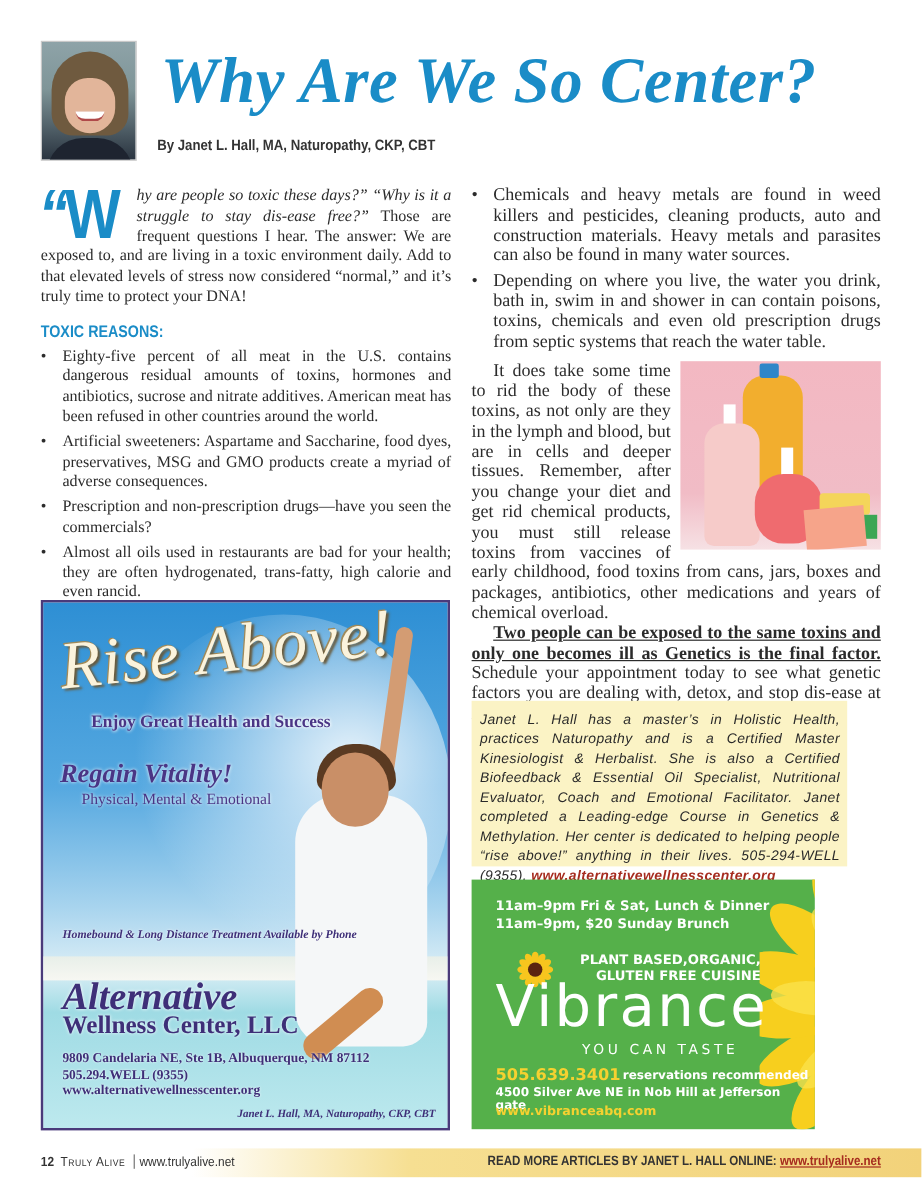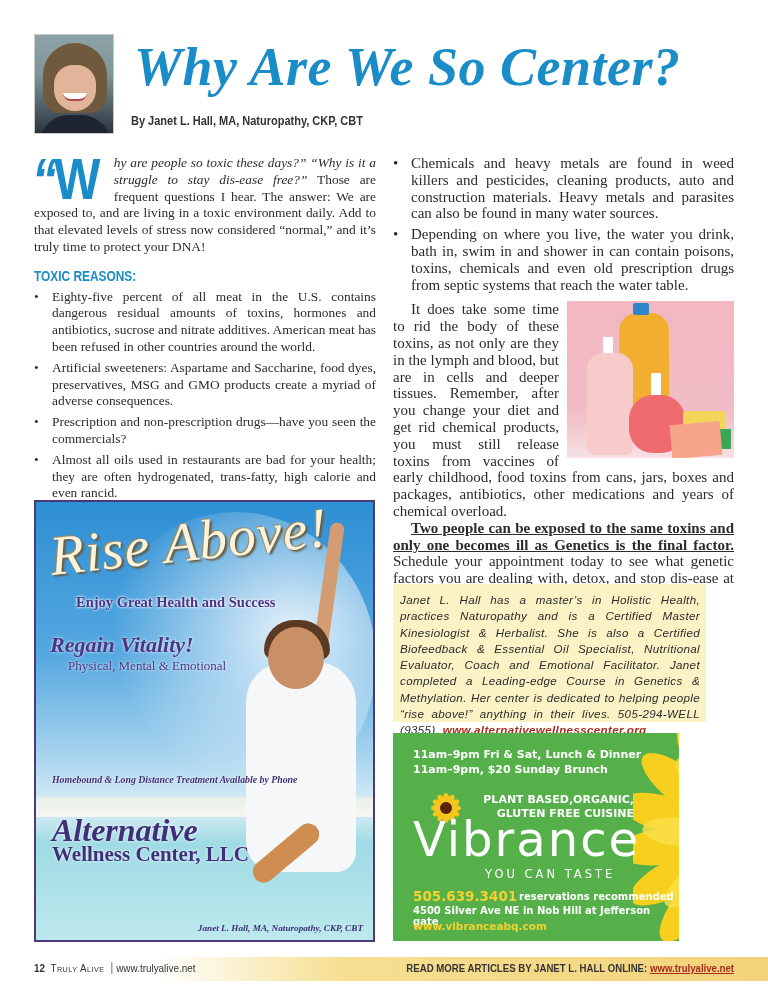--- a/index.html
+++ b/index.html
@@ -165,20 +165,25 @@
   <div class="woman-head"></div>
   <div class="woman-leg"></div>
 
   <div class="rise-title">Rise Above!</div>
   <div class="rise-sub">Enjoy Great Health and Success</div>
   <div class="regain">Regain Vitality!</div>
   <div class="regain-sub">Physical, Mental &amp; Emotional</div>
   <div class="homebound">Homebound &amp; Long Distance Treatment Available by Phone</div>
   <div class="awc-1">Alternative</div>
   <div class="awc-2">Wellness Center, LLC</div>
+  <div class="awc-info">
+    <div>9809 Candelaria NE, Ste 1B, Albuquerque, NM 87112</div>
+    <div>505.294.WELL (9355)</div>
+    <div>www.alternativewellnesscenter.org</div>
+  </div>
   <div class="awc-credit">Janet L. Hall, MA, Naturopathy, CKP, CBT</div>
 </div>
 
 <div class="ad-vib">
   <svg class="big-sunflower" viewBox="0 0 230 230">
     <g transform="translate(115,115)">
       <g fill="#f7cf1e">
         <ellipse cx="0" cy="-85" rx="18" ry="48" transform="rotate(0)"></ellipse>
         <ellipse cx="0" cy="-85" rx="18" ry="48" transform="rotate(22)"></ellipse>
         <ellipse cx="0" cy="-85" rx="18" ry="48" transform="rotate(44)"></ellipse>

